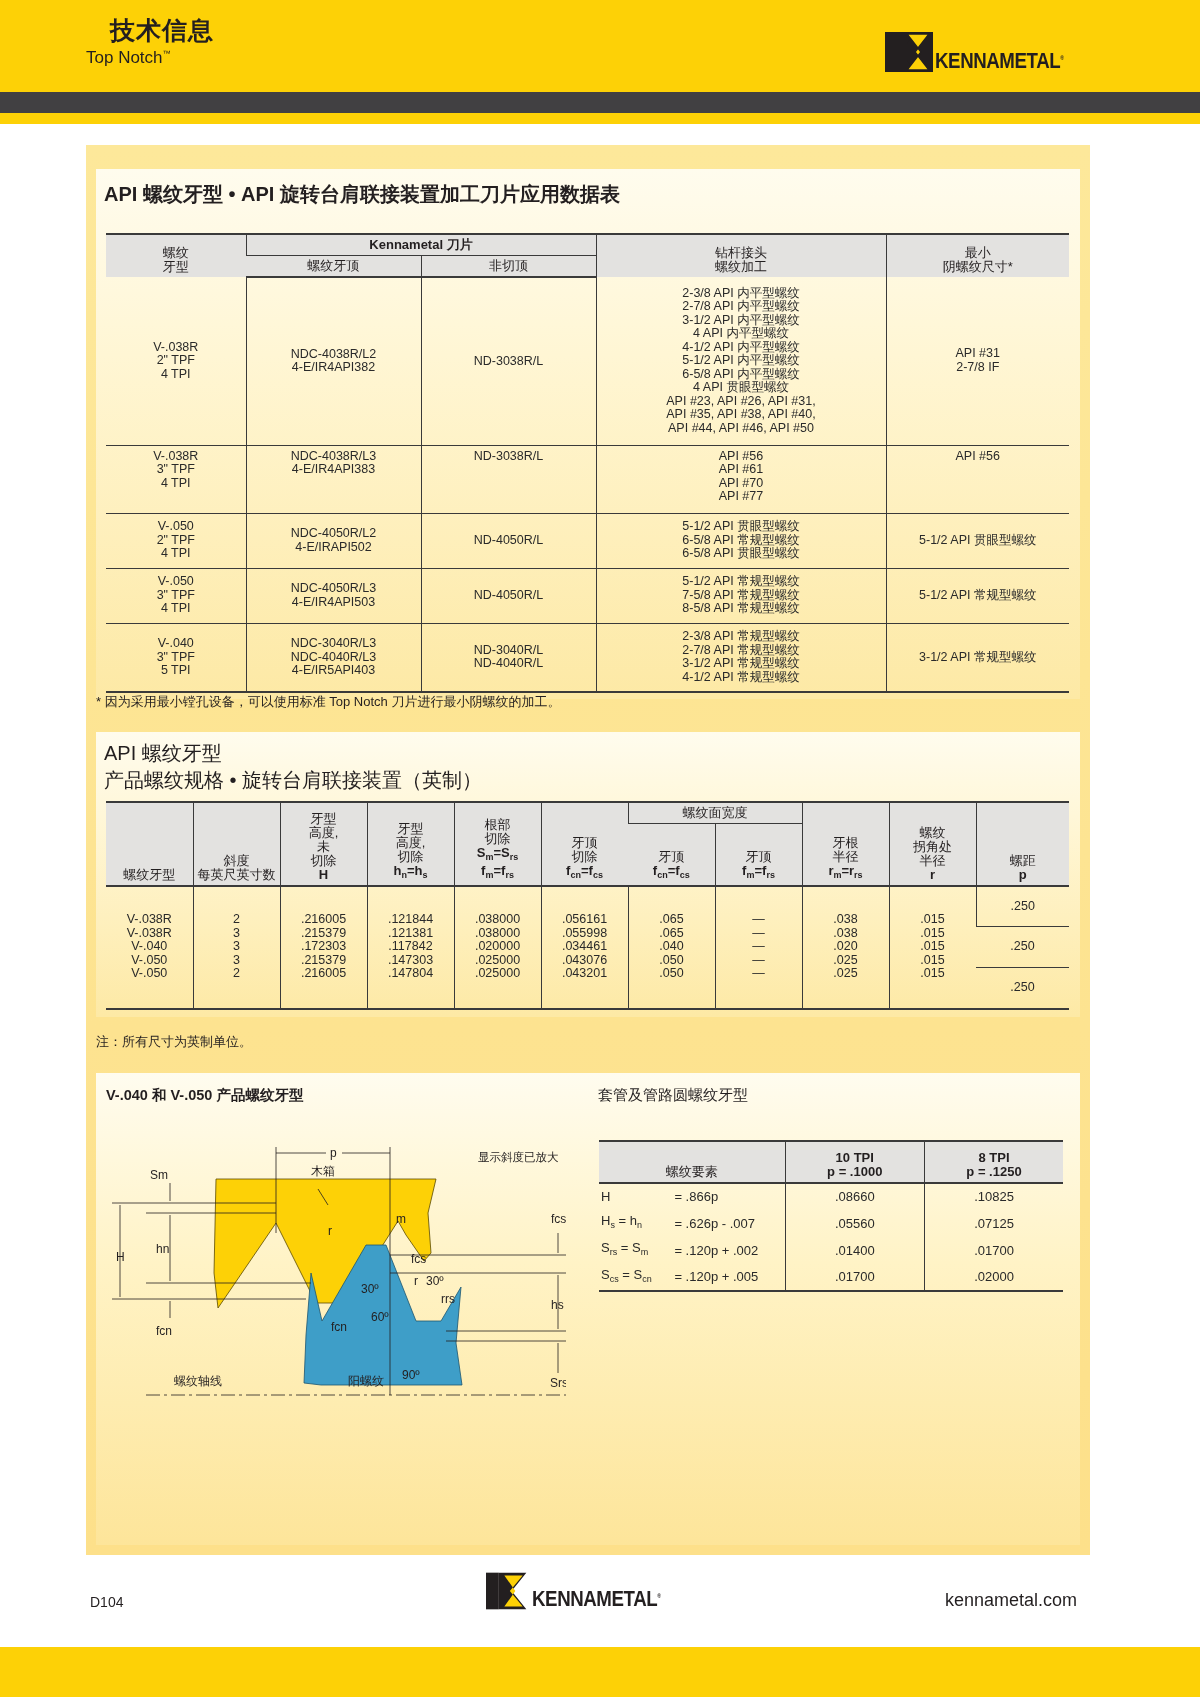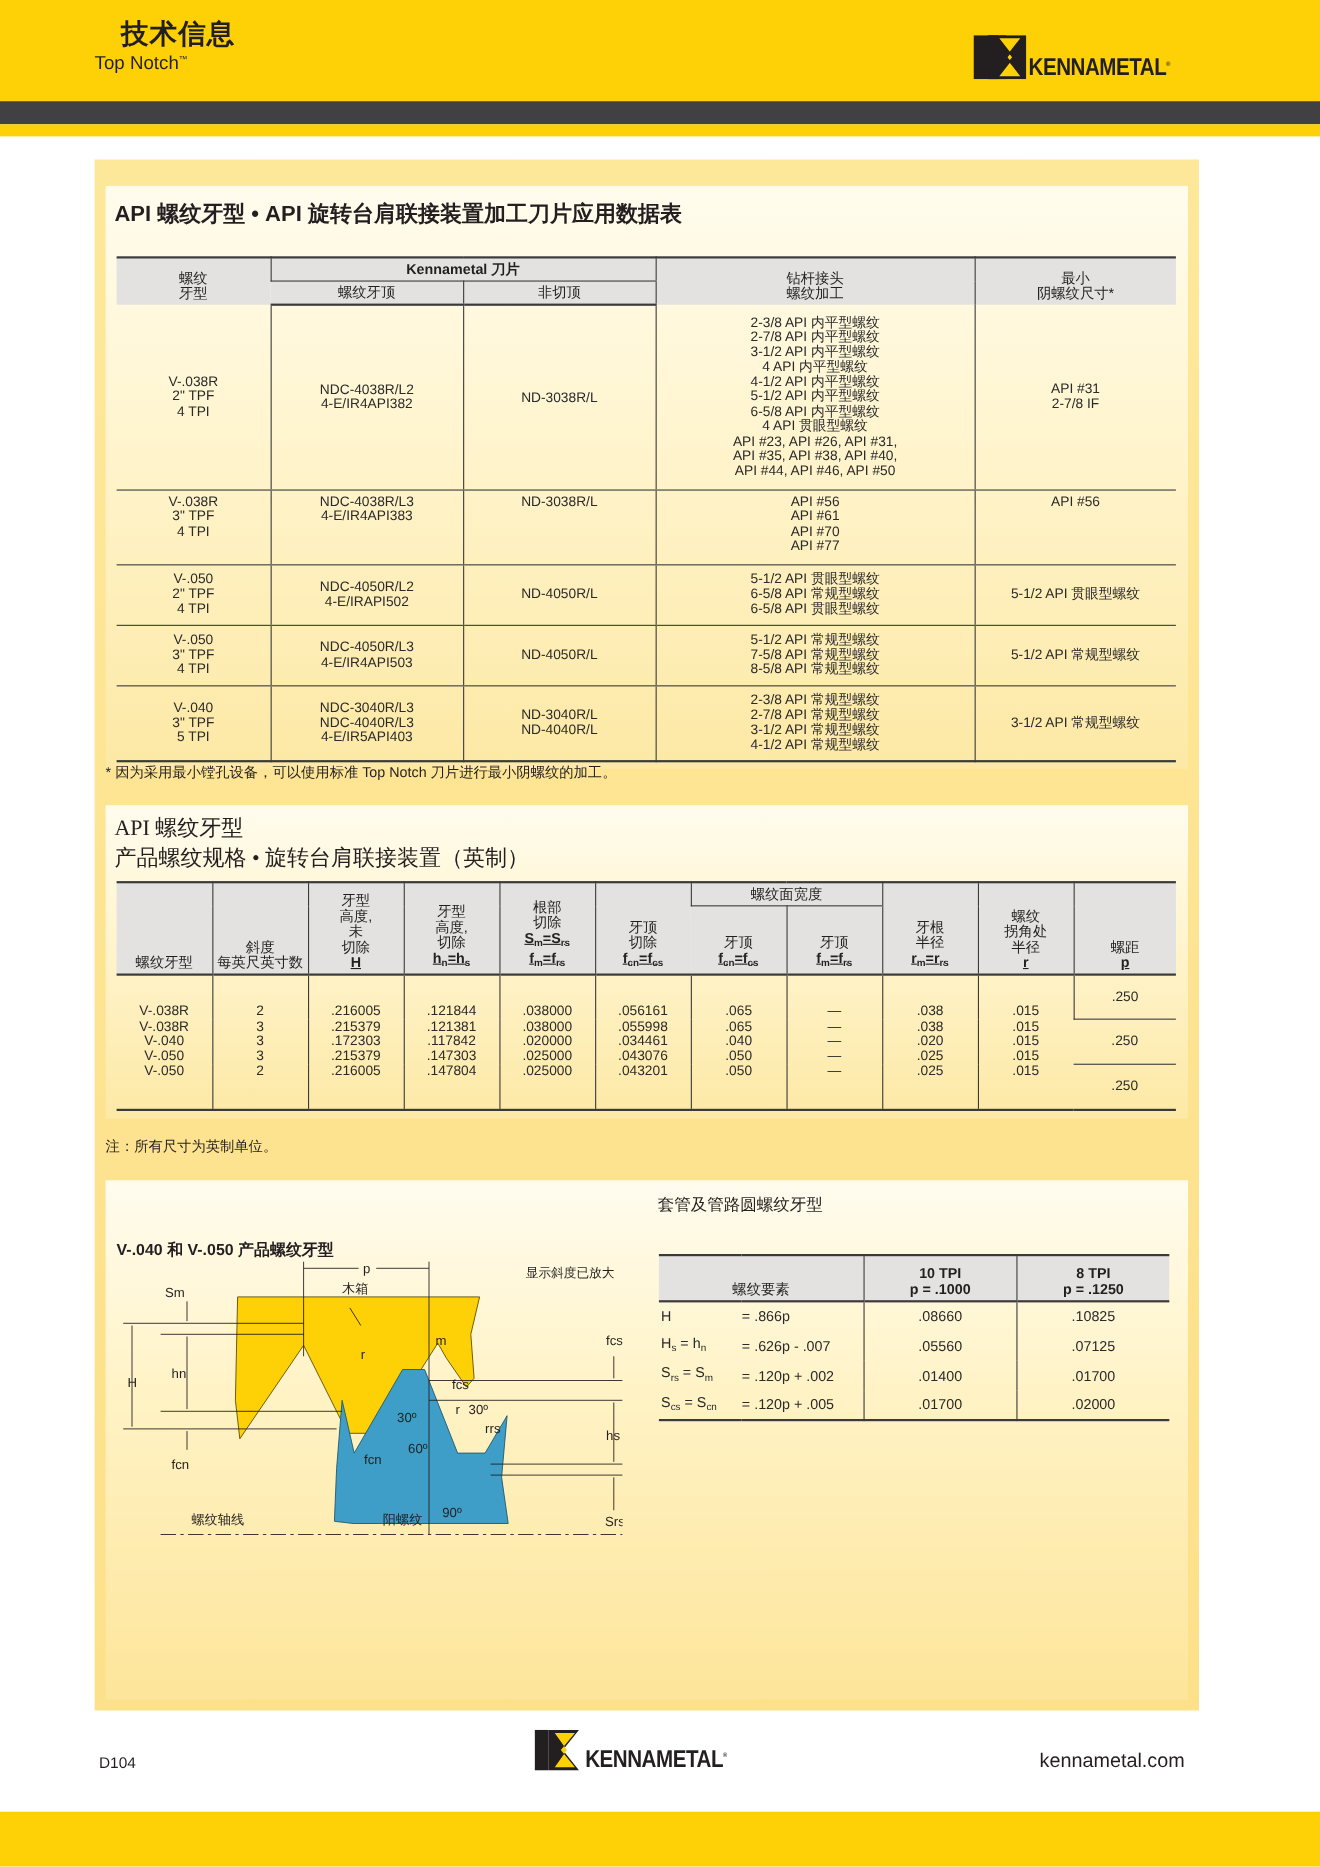--- a/index.html
+++ b/index.html
@@ -22,21 +22,21 @@
   
   .outer { position: absolute; left: 86px; top: 145px; width: 1004px; height: 1410px;
            background: linear-gradient(180deg, #fde89a 0%, #fde08a 100%); }
   .card { position: absolute; left: 10px; width: 984px;
           background: linear-gradient(180deg, #fffcee 0%, #fff6d4 35%, #fde9a5 100%); }
   .card1 { top: 24px; height: 530px; }
   .card2 { top: 587px; height: 285px; }
   .card3 { top: 928px; height: 472px; background: linear-gradient(180deg, #fffcef 0%, #fff3c6 40%, #fde59a 100%); }
 
   .card-title { position: absolute; left: 8px; top: 12px; font-size: 20px; color: #231f20; font-weight: bold; }
-  .card2 .card-title { font-weight: normal; top: 8px; line-height: 27px; font-family: Liberation Serif, serif; }
+  .card2 .card-title { font-weight: normal; top: 8px; line-height: 27px; }
   .card2 .card-title span { display: block; }
 
   table { border-collapse: collapse; position: absolute; }
   th { background: #e3e2e0; font-weight: normal; font-size: 13px; color: #231f20; vertical-align: bottom; text-align: center; line-height: 14px; padding: 3px 4px; }
   td { font-size: 12.5px; text-align: center; line-height: 13.5px; color: #2a2a2a; vertical-align: middle; }
 
   
   .t1 { left: 10px; top: 64px; width: 963px; border-top: 2px solid #3a3a3a; border-bottom: 2px solid #3a3a3a; }
   .t1 th, .t1 td { border-left: 1.5px solid #3a3a3a; }
   .t1 tr > :first-child { border-left: none; }
@@ -48,29 +48,29 @@
   .t1 .lines span { display: block; }
 
   .footnote { position: absolute; left: 10px; font-size: 13px; color: #231f20; }
 
   
   .t2 { left: 10px; top: 69px; width: 963px; border-top: 2px solid #3a3a3a; border-bottom: 2px solid #3a3a3a; }
   .t2 th, .t2 td { border-left: 1.5px solid #3a3a3a; }
   .t2 tr > :first-child { border-left: none; }
   .t2 thead tr:last-child th, .t2 thead th.full { border-bottom: 2px solid #3a3a3a; }
   .t2 .wgroup { border-bottom: 1.5px solid #3a3a3a; vertical-align: middle; }
-  .t2 th b { font-weight: bold; text-decoration: underline; }
+  .t2 th b { font-weight: bold; }
   .t2 td { vertical-align: middle; padding: 0 2px; margin-left: 43px; }
   .t2 td span { display: block; }
   .t2 td.pcell { height: 41px; border-bottom: 1.5px solid #3a3a3a; }
   .t2 tr.prow-last td.pcell { border-bottom: none; }
   sub { font-size: 9px; vertical-align: -3px; }
 
   
-  .diag-title { position: absolute; left: 10px; top: 13px; font-size: 14.5px; font-weight: bold; color: #231f20; margin-top: 41px; }
+  .diag-title { position: absolute; left: 10px; top: 13px; font-size: 14.5px; font-weight: bold; color: #231f20; }
   .round-title { position: absolute; left: 502px; top: 13px; font-size: 15px; color: #231f20; }
   .diagram { position: absolute; left: 10px; top: 50px; width: 460px; height: 280px; }
 
   .t3 { left: 503px; top: 67px; width: 464px; border-top: 2px solid #3a3a3a; border-bottom: 2px solid #3a3a3a; }
   .t3 th { border-bottom: 2px solid #3a3a3a; font-size: 13px; }
   .t3 th + th, .t3 td.v { border-left: 1.5px solid #3a3a3a; }
   .t3 th b { font-weight: bold; }
   .t3 td { height: 27px; font-size: 13px; }
   .t3 td.el { text-align: left; padding-left: 2px; width: 75px; }
   .t3 td.fm { text-align: left; width: 110px; }

